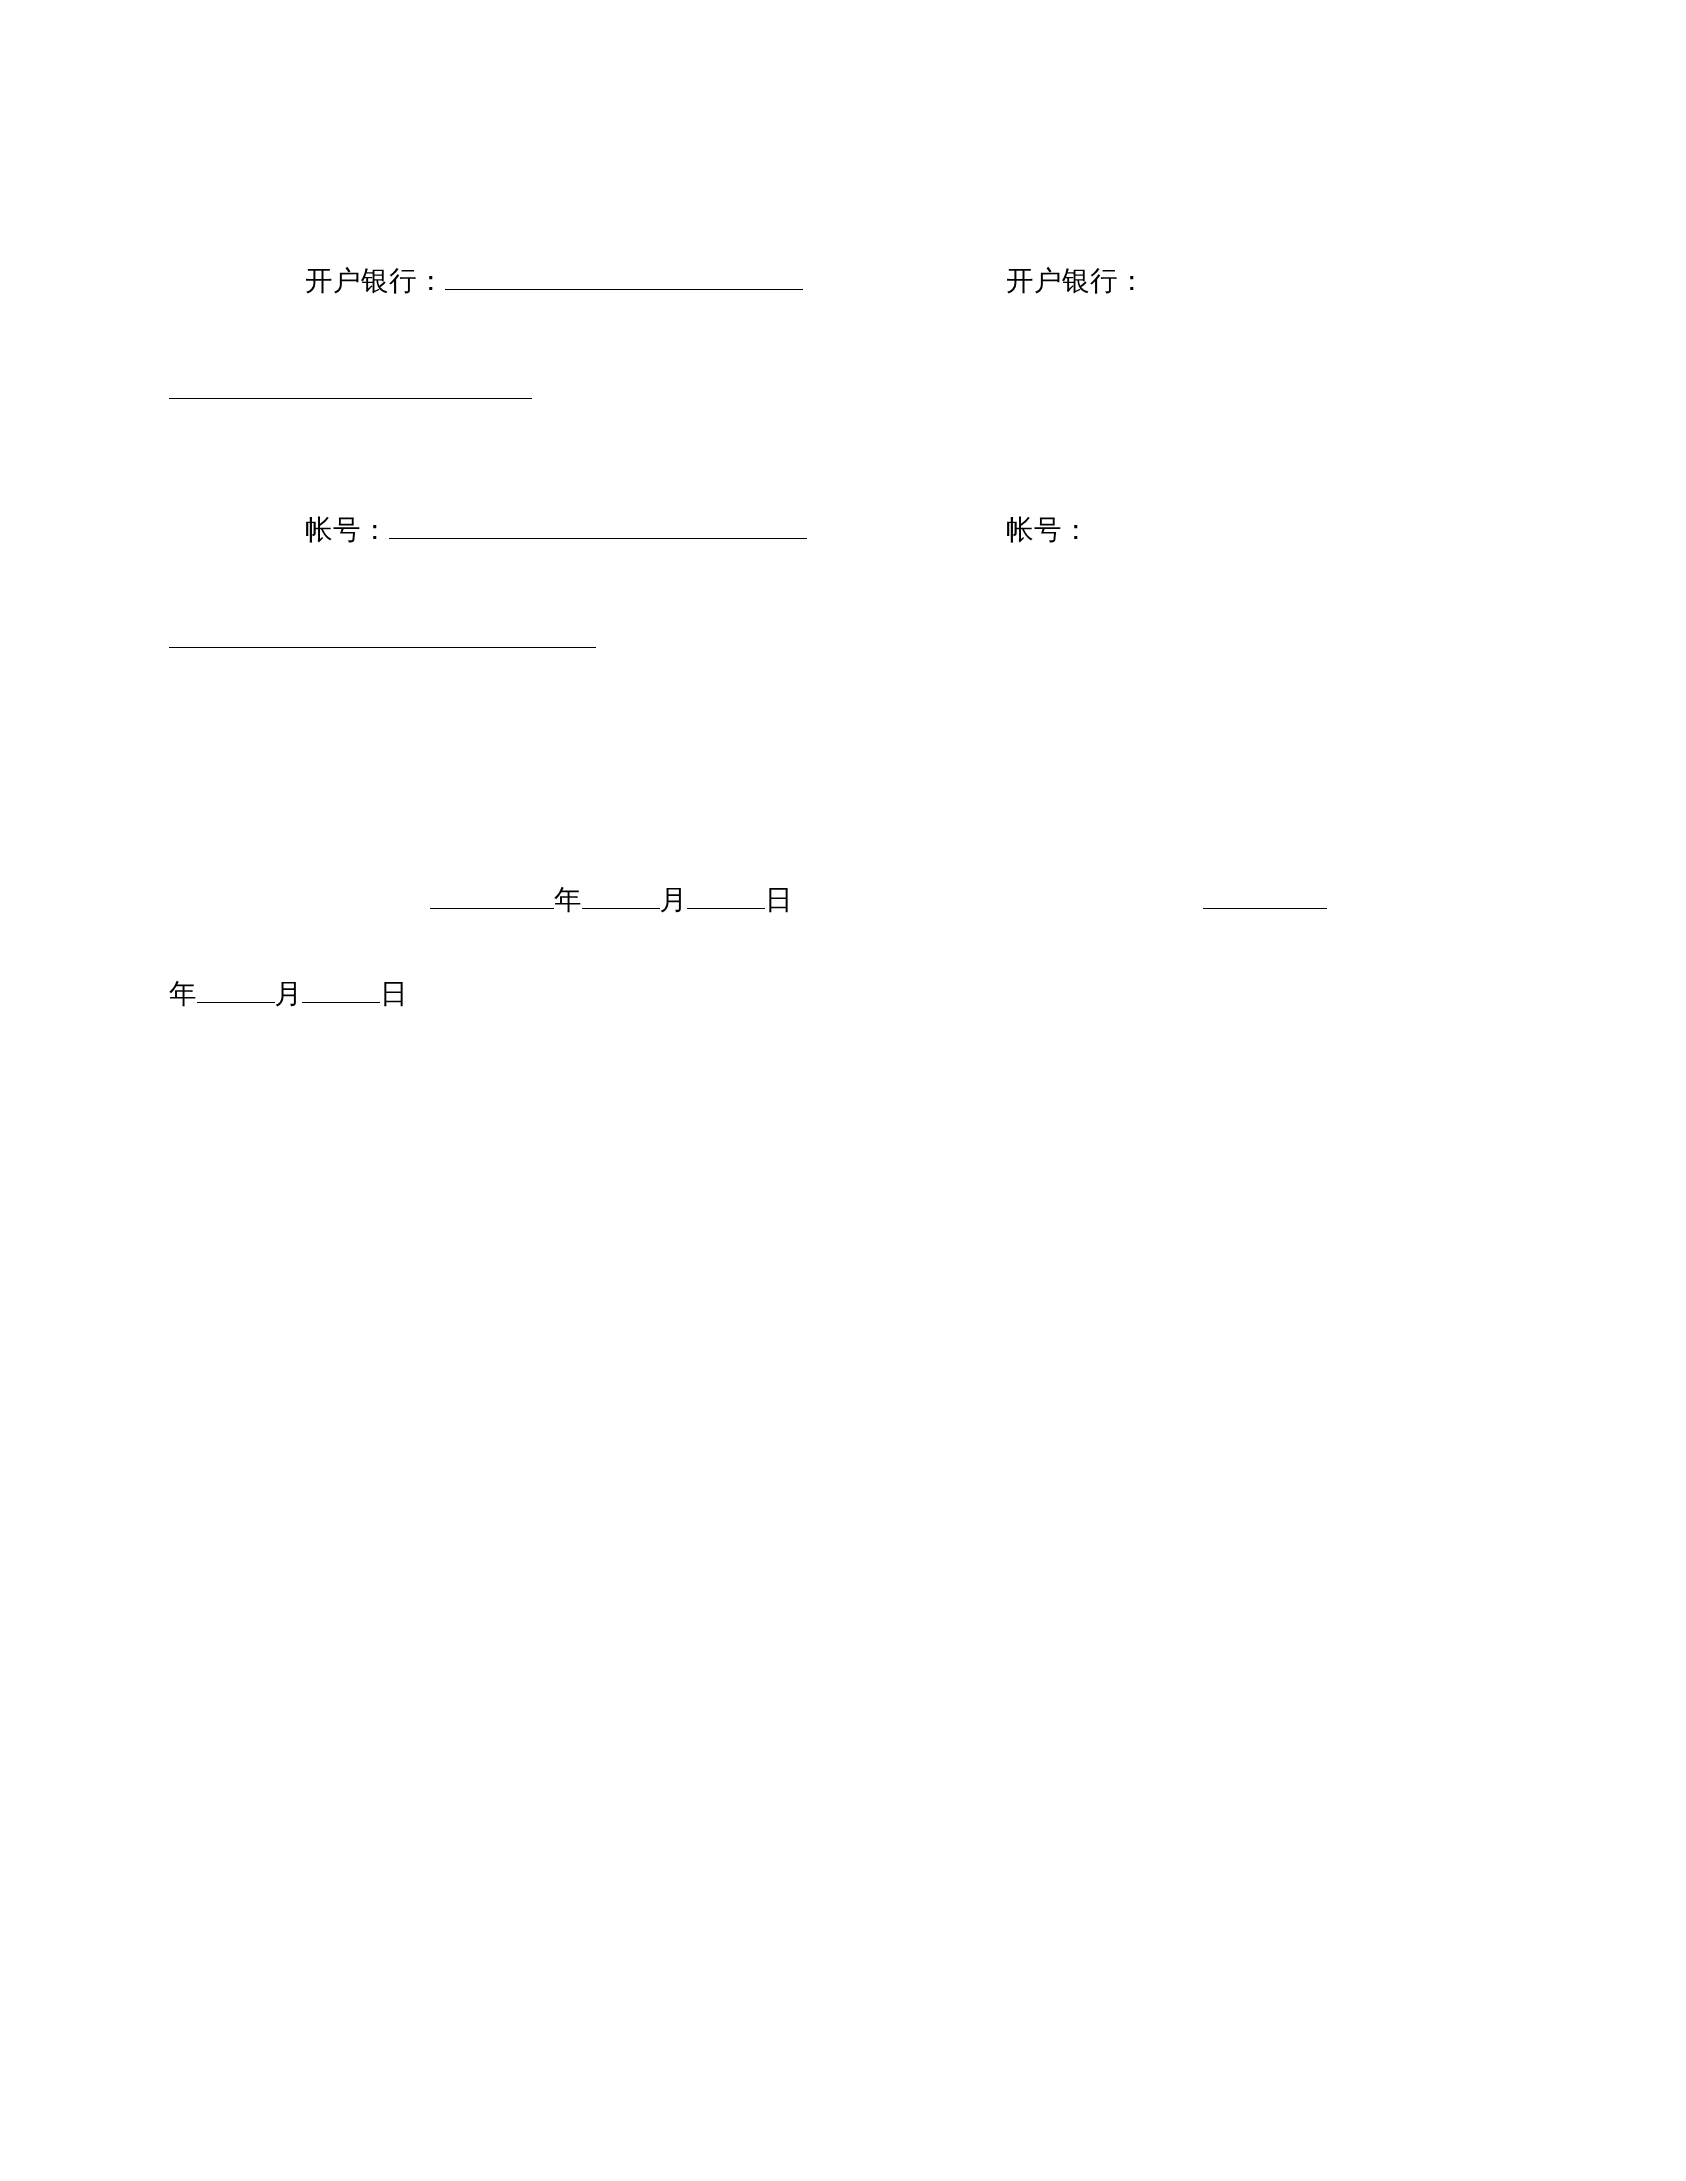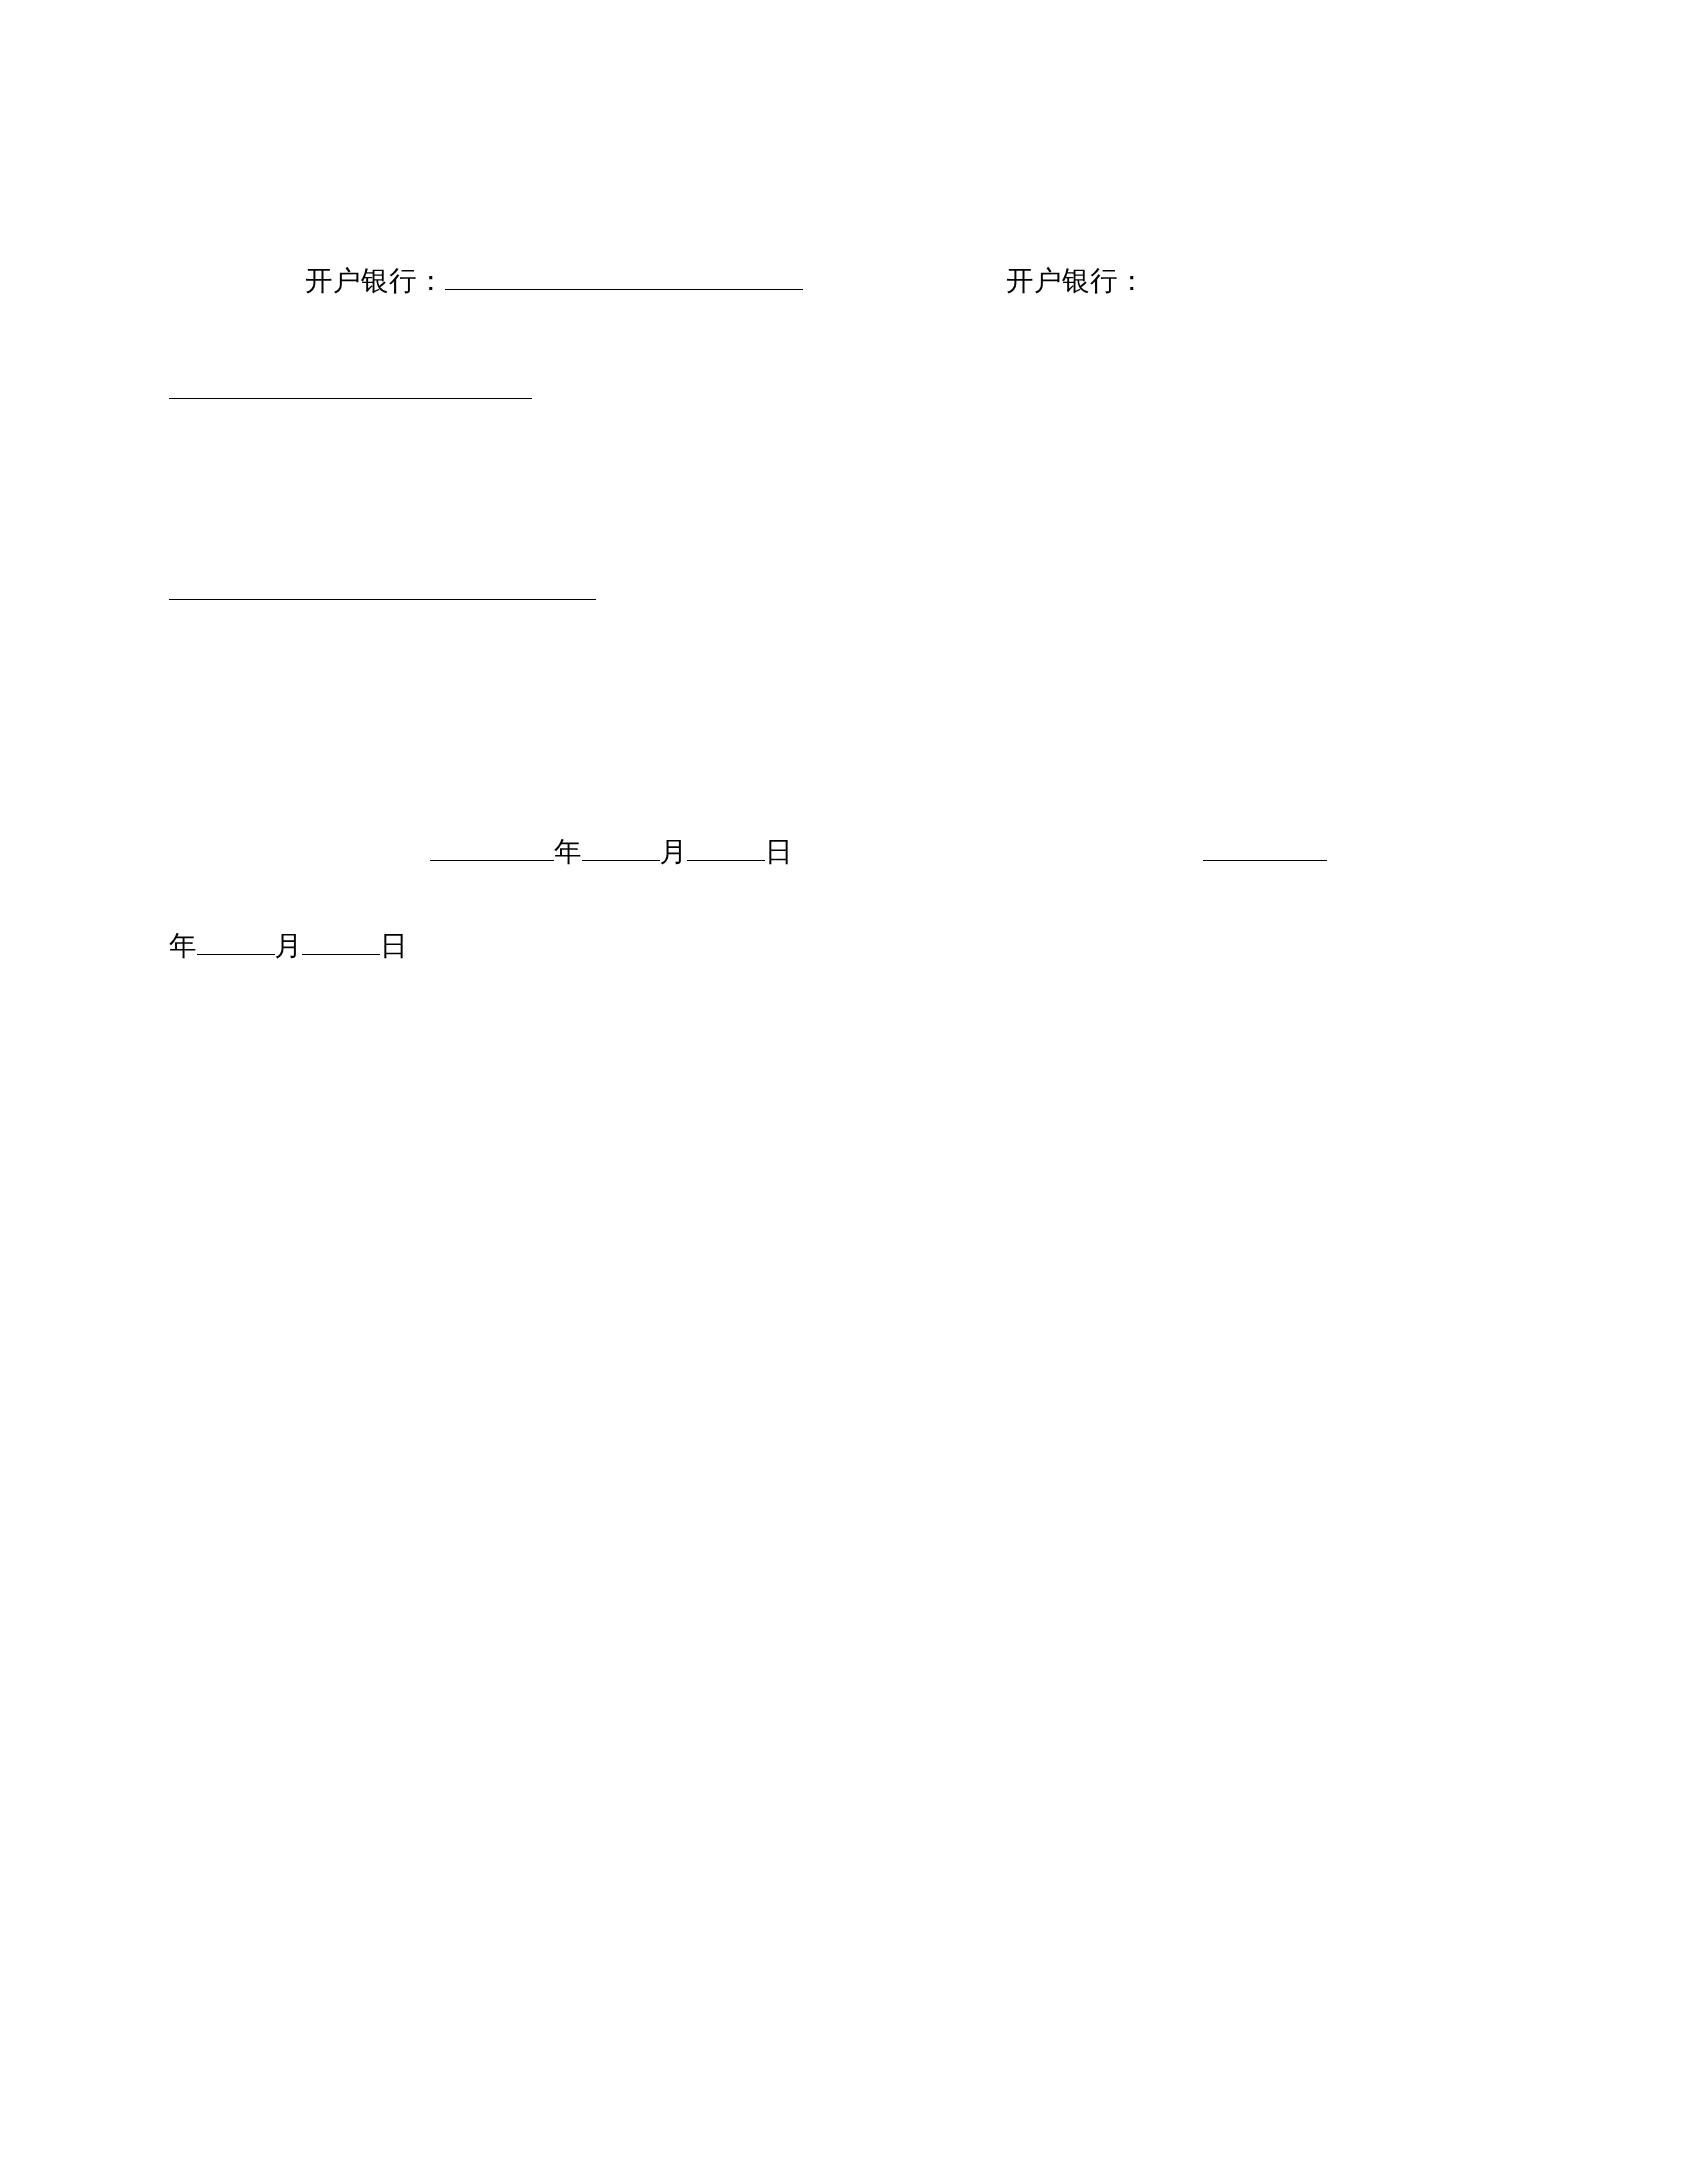--- a/index.html
+++ b/index.html
@@ -121,20 +121,28 @@
         </span>
       </div>
       <div class="wrap-line">
         <span class="uline u-bank-2"></span>
       </div>
     </div>
 
     <div class="gap-block"></div>
 
     <div class="field-block">
+      <div class="row">
+        <span class="left-col">
+          <span class="indent"></span><span class="label">帐号：</span><span class="uline u-acct-1"></span>
+        </span>
+        <span class="right-col">
+          <span class="label">帐号：</span>
+        </span>
+      </div>
       <div class="wrap-line">
         <span class="uline u-acct-2"></span>
       </div>
     </div>
 
     <div class="gap-block"></div>
 
 
     <div class="date-row">
       <span class="date-left">

